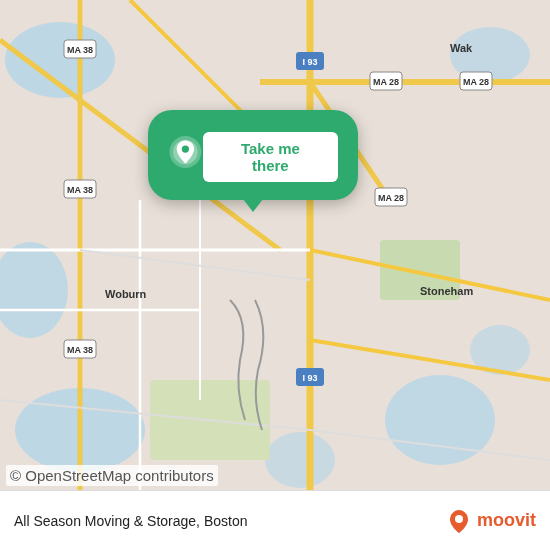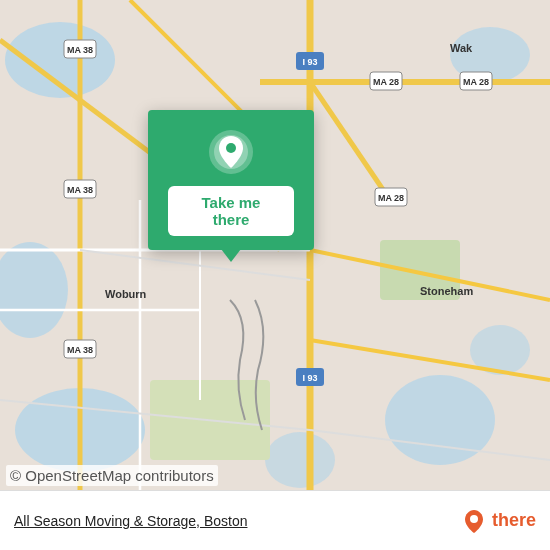--- a/index.html
+++ b/index.html
@@ -25,25 +25,25 @@
       top: 0; left: 0;
       width: 100%;
       height: 100%;
     }
 
     
     .popup-card {
       position: absolute;
       top: 110px;
       left: 148px;
-      width: 166px;
+      width: 210px;
       background: #2eaa6e;
-      border-radius: 4px;
+      border-radius: 24px;
       display: flex;
-      flex-direction: column;
+      flex-direction: row;
       align-items: center;
       padding: 18px 20px 14px 20px;
       box-shadow: 0 4px 16px rgba(0,0,0,0.28);
       z-index: 10;
     }
 
     .popup-pin-icon {
       width: 48px;
       height: 48px;
       margin-bottom: 10px;
@@ -72,21 +72,20 @@
       justify-content: space-between;
       padding: 0 14px;
       border-top: 1px solid #ddd;
       position: relative;
     }
 
     .bottom-title {
       font-size: 14px;
       color: #222;
       font-weight: 500;
-      text-decoration: underline;
     }
 
     .moovit-logo {
       display: flex;
       align-items: center;
       gap: 4px;
     }
 
     .moovit-pin {
       width: 28px;
@@ -207,15 +206,15 @@
   </div>
 </div>
 
 <div id="bottom-bar">
   <span class="bottom-title">All Season Moving &amp; Storage, Boston</span>
   <div class="moovit-logo">
     <svg class="moovit-pin" viewBox="0 0 28 28" xmlns="http://www.w3.org/2000/svg">
       <path d="M14 3 C9 3 5 7.5 5 12.5 C5 19.5 14 26 14 26 C14 26 23 19.5 23 12.5 C23 7.5 19 3 14 3 Z" fill="#e65c2e"></path>
       <circle cx="14" cy="12" r="4" fill="white"></circle>
     </svg>
-    <span class="moovit-text">there</span>
+    <span class="moovit-text">moovit</span>
   </div>
 </div>
 
 </body></html>

